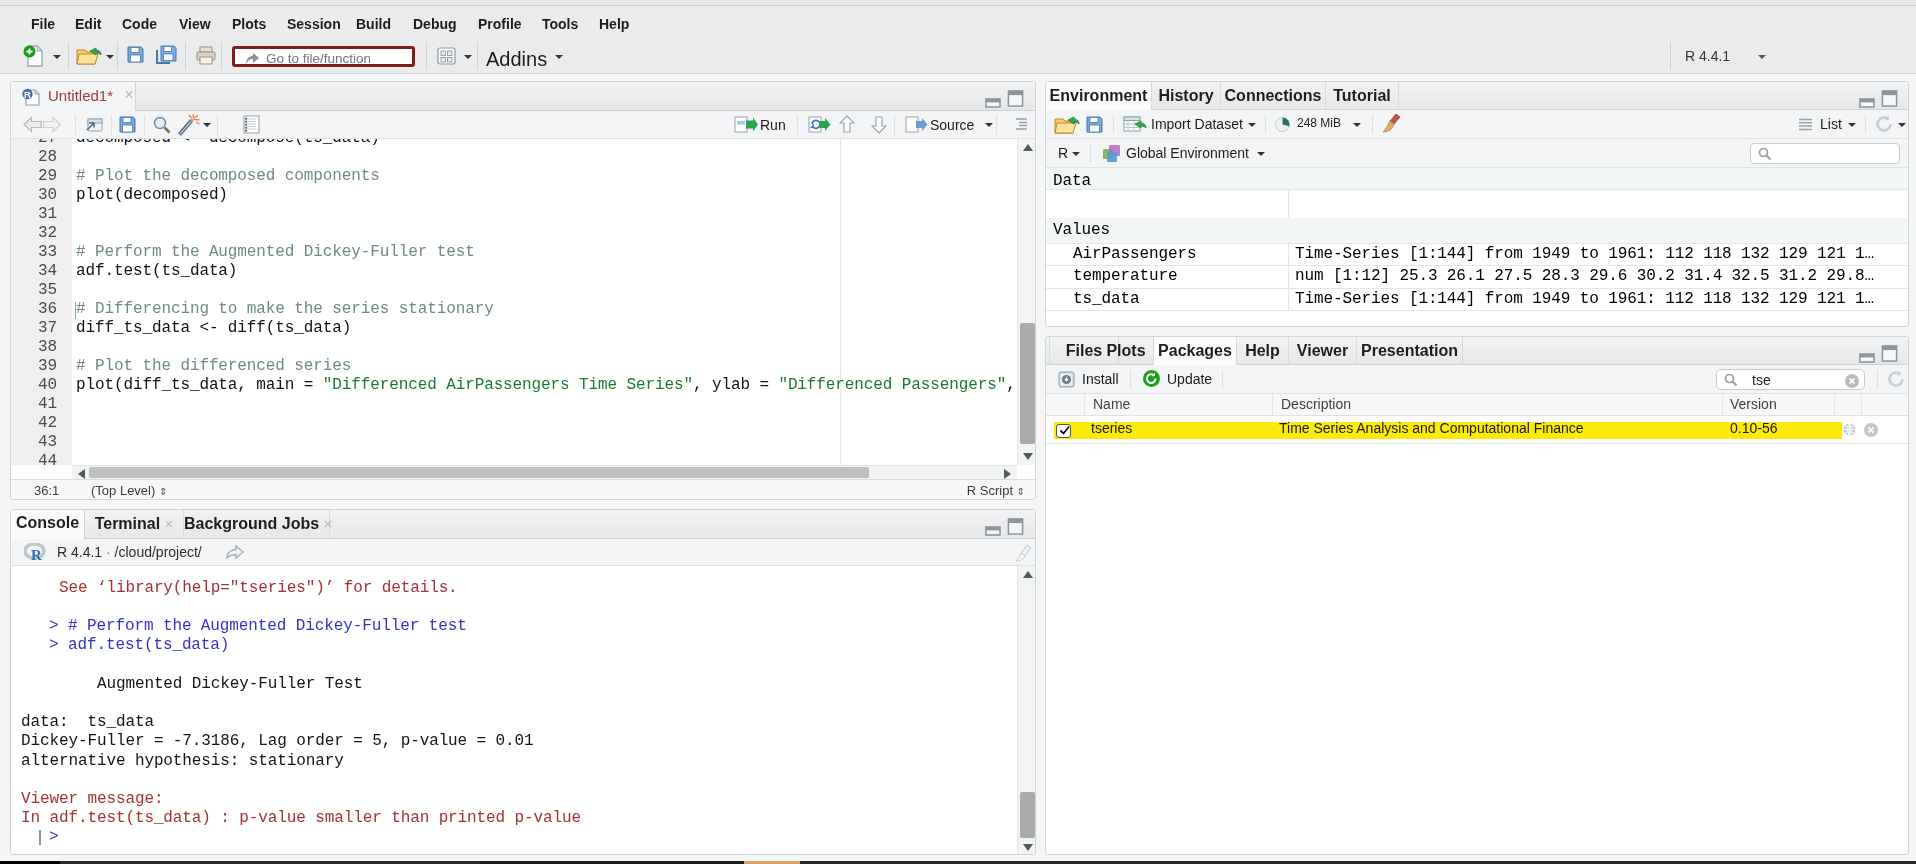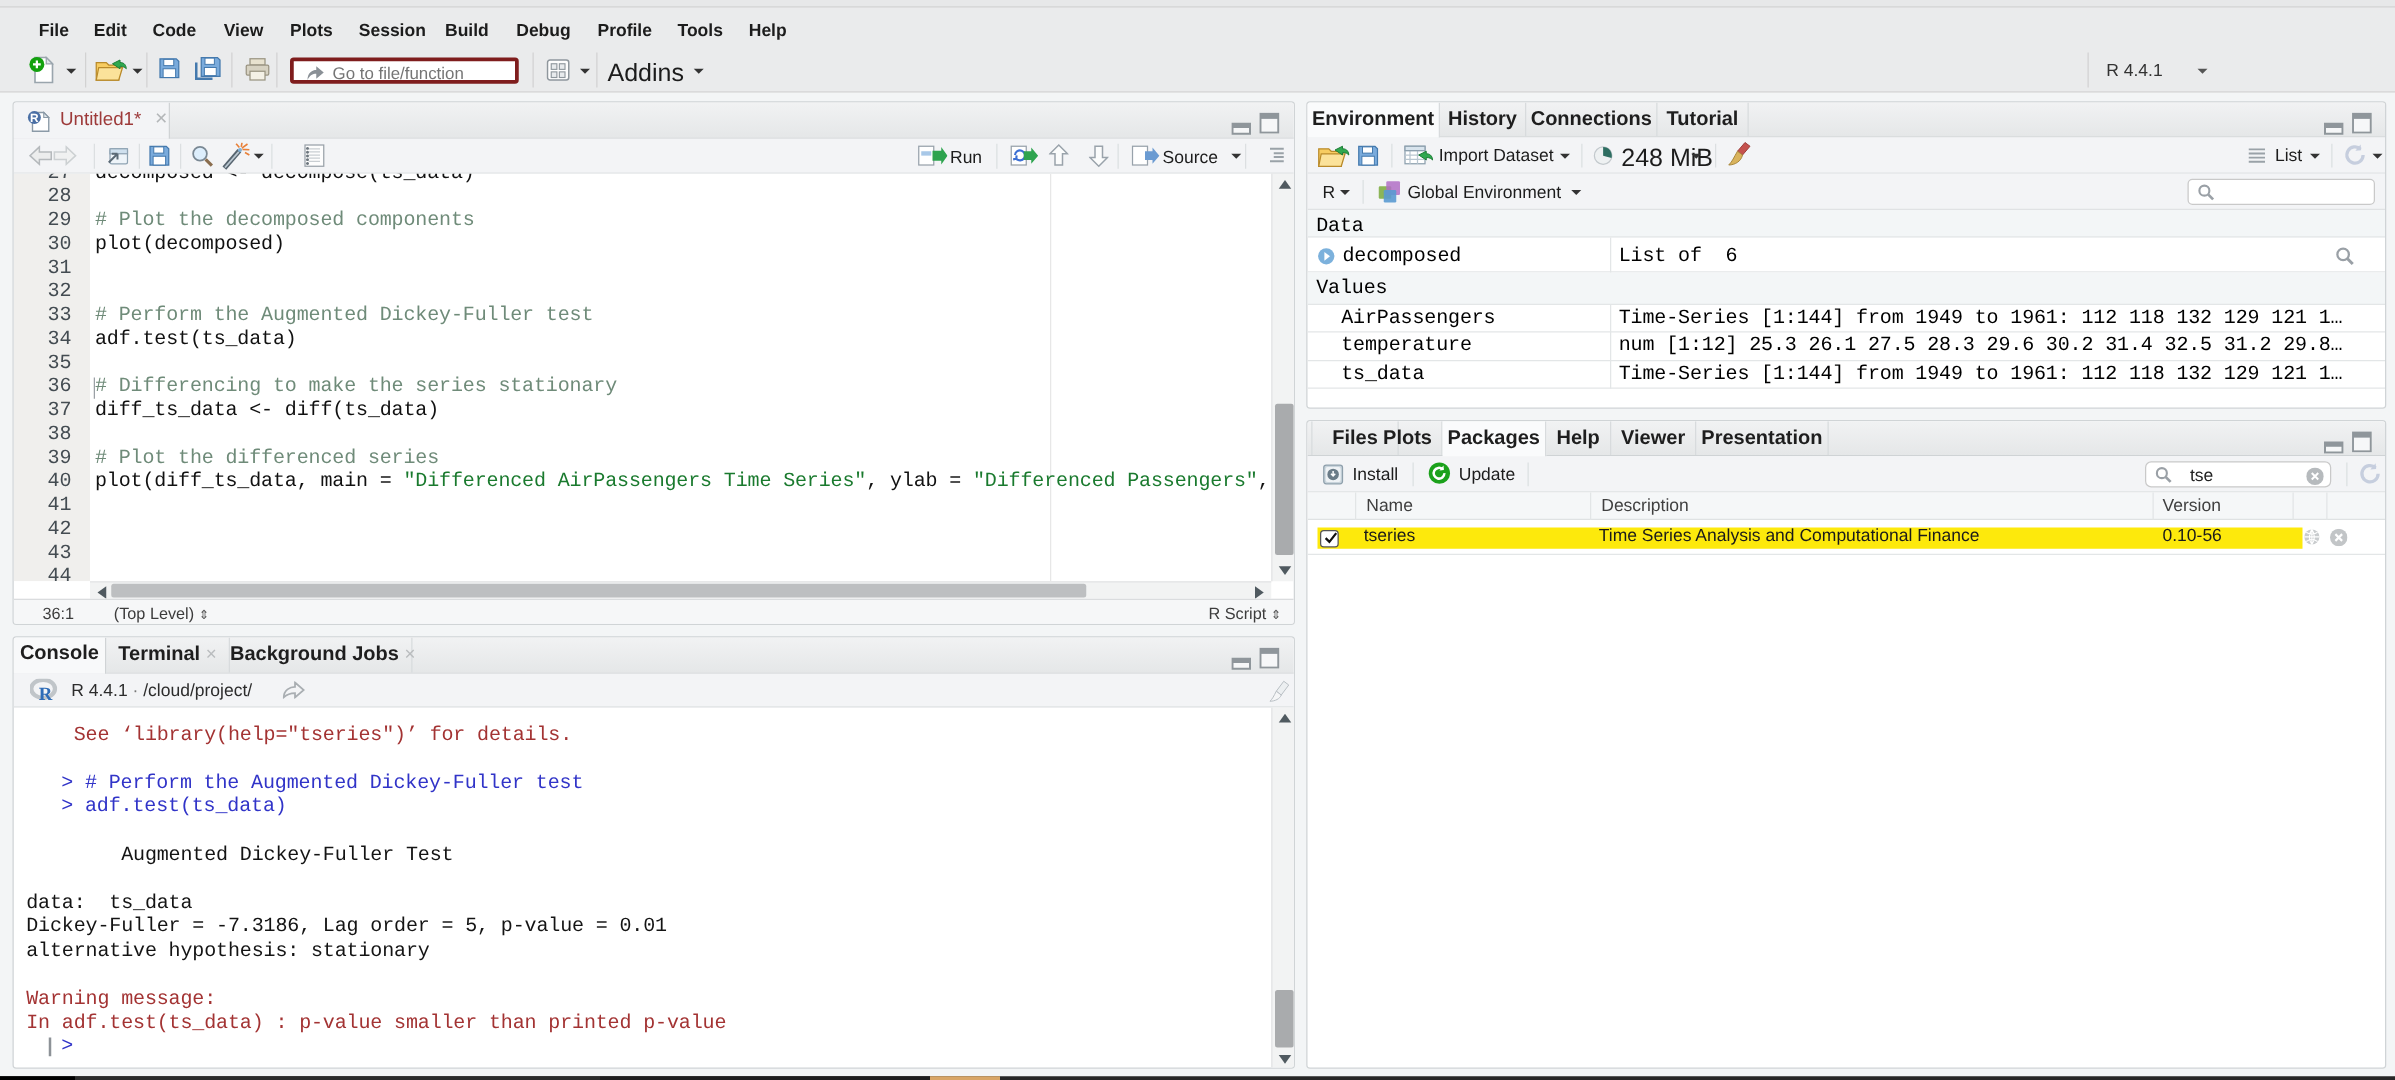--- a/index.html
+++ b/index.html
@@ -279,21 +279,21 @@
 
 <span class="cblue">&gt; # Perform the Augmented Dickey-Fuller test</span>
 <span class="cblue">&gt; adf.test(ts_data)</span>
 
         Augmented Dickey-Fuller Test
 
 data:  ts_data
 Dickey-Fuller = -7.3186, Lag order = 5, p-value = 0.01
 alternative hypothesis: stationary
 
-<span class="cred">Warning message:</span>
+<span class="cred">Viewer message:</span>
 <span class="cred">In adf.test(ts_data) : p-value smaller than printed p-value</span>
 <span class="cblue">&gt;</span></pre>
   <div class="abs" style="left:28px;top:320px;width:1.6px;height:15px;background:#8d9297"></div>
 
   <div class="abs" style="left:1006px;top:56px;width:20px;height:290px;background:#f2f3f3;border-left:1px solid #e2e4e5">
     <div class="abs" style="left:5px;top:5px;width:0;height:0;border-left:5px solid transparent;border-right:5px solid transparent;border-bottom:7px solid #505a60"></div>
     <div class="abs" style="left:5px;bottom:5px;width:0;height:0;border-left:5px solid transparent;border-right:5px solid transparent;border-top:7px solid #505a60"></div>
     <div class="abs" style="left:2px;top:226px;width:15px;height:46px;background:#a9abad;border-radius:2px"></div>
   </div>
 </div>
@@ -339,21 +339,21 @@
         <rect x="1" y="1" width="16" height="3.5" fill="#d8e4ed" stroke="#8da0ae"></rect>
         <path d="M12 8l6-3 0 2c4 0 5 3 5 5-1-1-2-2-5-2l0 2z" fill="#2fa84f" stroke="#1c7d36" stroke-width="0.8"></path>
       </svg>
     <span class="abs" style="left:105px;top:6px;font-size:14px;color:#1c1c1c">Import Dataset</span>
     <span class="caret abs" style="left:202px;top:13px"></span>
     <div class="vsep" style="left:219px;top:5px;height:19px;background:#dcdfe1"></div>
     <svg class="abs" style="left:228px;top:6px" width="17" height="17" viewBox="0 0 17 17">
         <circle cx="8.5" cy="8.5" r="7" fill="#eef1f2" stroke="#c3c9cd"></circle>
         <path d="M8.5 8.5 L8.5 1.5 A7 7 0 0 1 15.2 10.3z" fill="#2e6e62"></path>
       </svg>
-    <span class="abs" style="left:251px;top:6px;font-size:20px;color:#1c1c1c">248 MiB</span>
+    <span class="abs" style="left:251px;top:6px;font-size:12px;color:#1c1c1c">248 MiB</span>
     <span class="caret abs" style="left:307px;top:13px"></span>
     <div class="vsep" style="left:326px;top:5px;height:19px;background:#dcdfe1"></div>
     <svg class="abs" style="left:336px;top:3px" width="20" height="23" viewBox="0 0 20 23">
         <path d="M14 1 L18 4 L12 11 L8 8z" fill="#c5524e" stroke="#9c3f3c" stroke-width="0.8"></path>
         <path d="M8 8 l4 3 c-1 5 -6 8 -11 8 3-3 4-6 7-11z" fill="#d9b35c" stroke="#a8873c" stroke-width="0.8"></path>
       </svg>
     <svg class="abs" style="left:752px;top:8px" width="15" height="13" viewBox="0 0 15 13">
         <path d="M1 1.5h13M1 4.8h13M1 8.1h13M1 11.4h13" stroke="#9aa2a8" stroke-width="1.5"></path>
       </svg>
     <span class="abs" style="left:774px;top:6px;font-size:14px;color:#1c1c1c">List</span>
@@ -379,32 +379,20 @@
     <div class="abs" style="left:704px;top:4px;width:150px;height:21px;background:#fff;border:1px solid #c9c9c9;border-radius:4px">
       <svg class="abs" style="left:7px;top:3px" width="14" height="14" viewBox="0 0 14 14">
           <circle cx="5.5" cy="5.5" r="4" fill="none" stroke="#9aa0a6" stroke-width="1.7"></circle>
           <path d="M8.7 8.7 L12.5 12.5" stroke="#9aa0a6" stroke-width="2.2"></path>
         </svg>
     </div>
   </div>
   <div class="abs mono" style="left:0;top:86px;width:100%;height:22px;background:#f3f6f7;border-bottom:1px solid #e3e6e7">
       <span class="abs" style="left:7px;top:4px">Data</span>
     </div>
-  <div class="abs mono" style="left:0;top:108px;width:100%;height:28px;border-bottom:1px solid #e3e6e7">
-    <svg class="abs" style="left:8px;top:8px" width="14" height="14" viewBox="0 0 14 14">
-        <circle cx="7" cy="7" r="6.5" fill="#7cb1dc"></circle>
-        <path d="M5.5 3.5 L10 7 L5.5 10.5z" fill="#fff"></path>
-      </svg>
-    <span class="abs" style="left:28px;top:6px">decomposed</span>
-    <span class="abs" style="left:249px;top:6px">List of&nbsp;&nbsp;6</span>
-    <svg class="abs" style="left:822px;top:7px" width="16" height="16" viewBox="0 0 16 16">
-        <circle cx="6.5" cy="6.5" r="4.6" fill="none" stroke="#9aa0a6" stroke-width="1.8"></circle>
-        <path d="M10 10 L14.2 14.2" stroke="#9aa0a6" stroke-width="2.4"></path>
-      </svg>
-  </div>
   <div class="abs mono" style="left:0;top:136px;width:100%;height:26px;background:#f3f6f7;border-bottom:1px solid #e3e6e7">
       <span class="abs" style="left:7px;top:3px">Values</span>
     </div>
   <div class="abs mono" style="left:0;top:162px;width:100%;height:22px;border-bottom:1px solid #e3e6e7">
     <span class="abs" style="left:27px;top:1px">AirPassengers</span>
     <span class="abs" style="left:249px;top:1px">Time-Series [1:144] from 1949 to 1961: 112 118 132 129 121 1…</span>
   </div>
   <div class="abs mono" style="left:0;top:184px;width:100%;height:23px;border-bottom:1px solid #e3e6e7">
     <span class="abs" style="left:27px;top:1px">temperature</span>
     <span class="abs" style="left:249px;top:1px">num [1:12] 25.3 26.1 27.5 28.3 29.6 30.2 31.4 32.5 31.2 29.8…</span>

